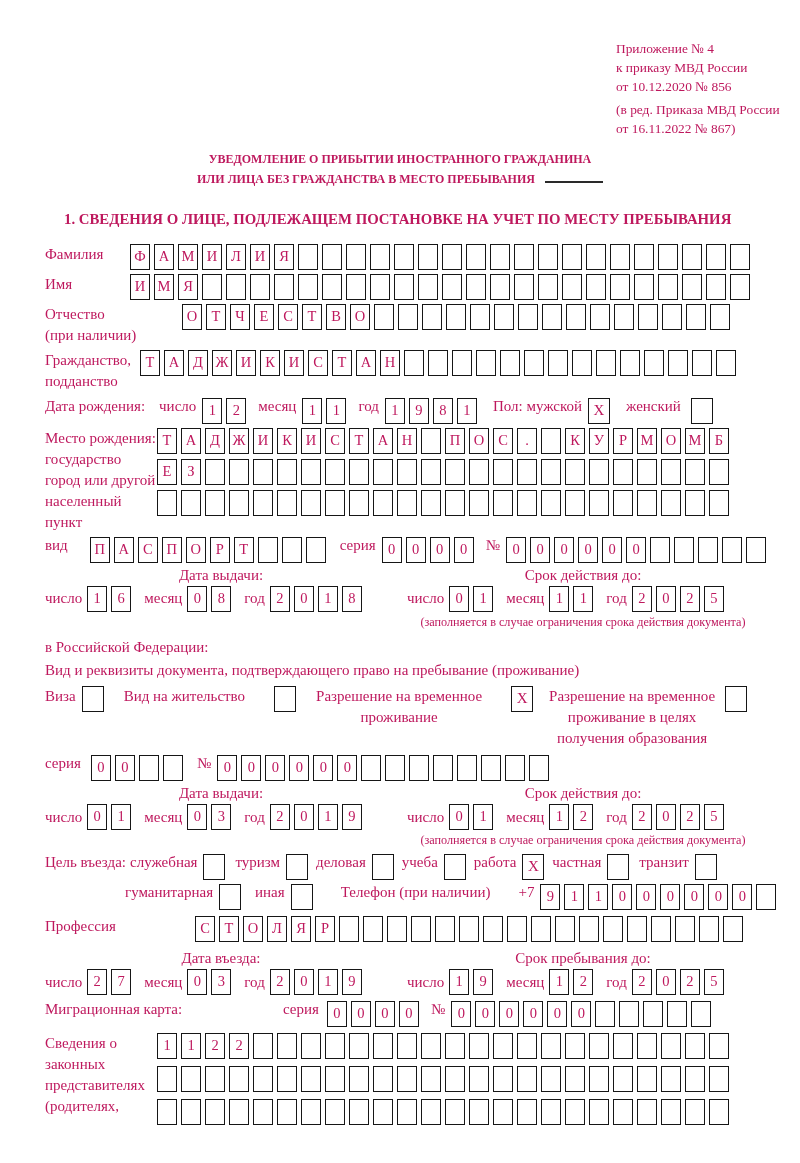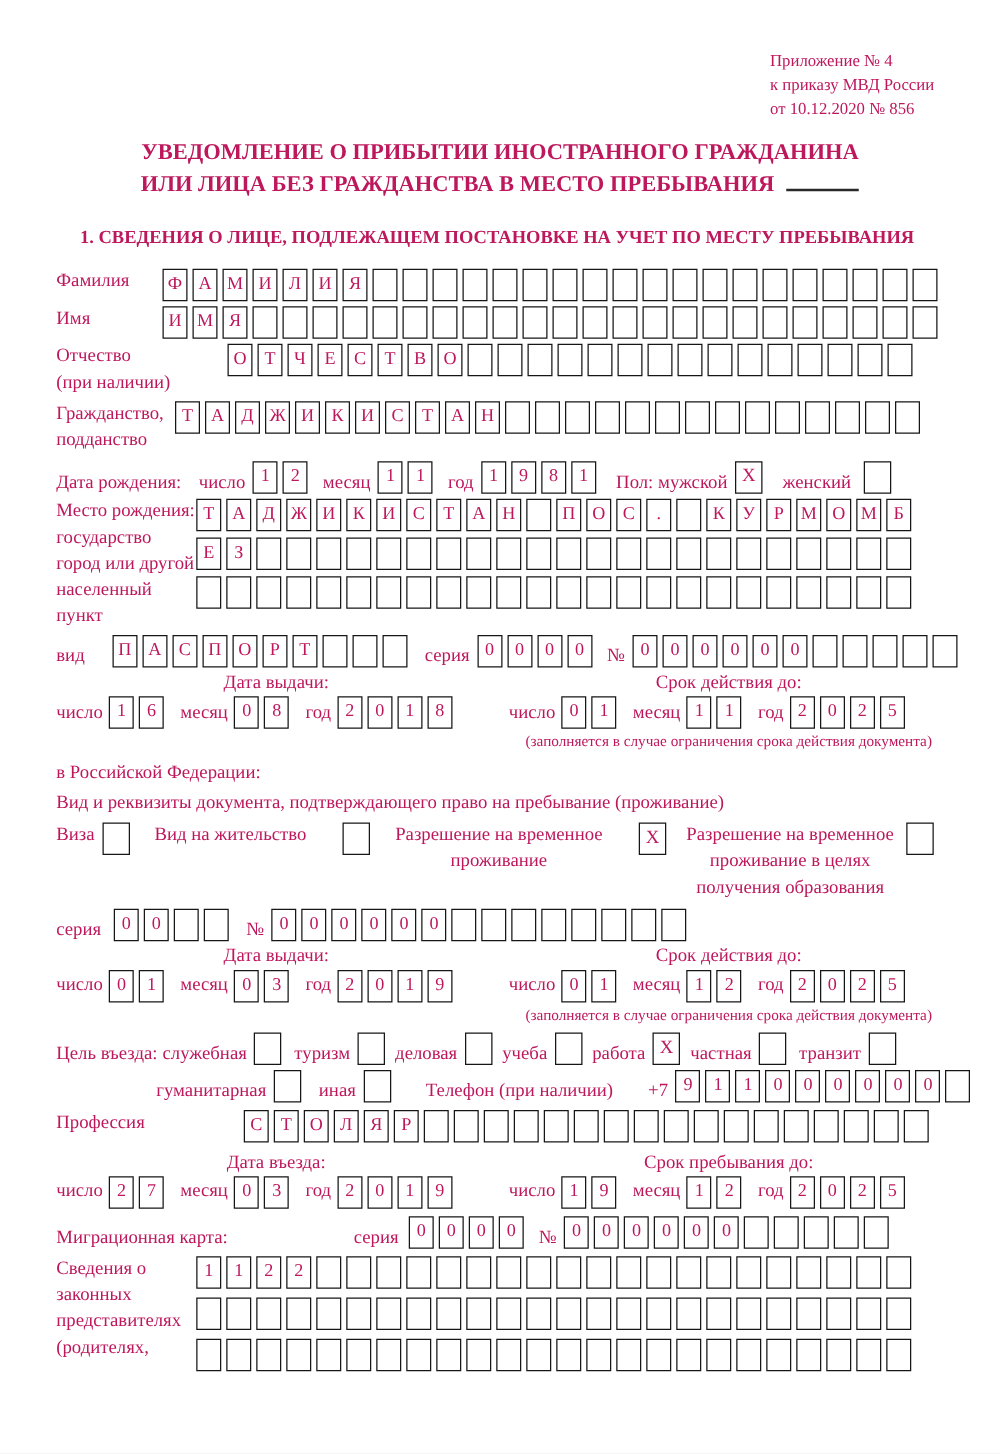--- a/index.html
+++ b/index.html
@@ -4,21 +4,21 @@
 <style>
   html,body{margin:0;padding:0;background:#e8e8e8;}
   .page{
     width:800px;height:1163px;background:#ffffff;color:#be185d;
     font-family:"Liberation Serif","DejaVu Serif",serif;
     font-size:15px;position:relative;overflow:hidden;margin:0 auto;
   }
   .annex{padding-top:40px;margin-left:616px;font-size:13.4px;line-height:1.4;}
   .annex-note{margin-top:5px;}
   .forma{margin:16px 38px 0 0;text-align:right;font-weight:bold;font-size:15px;letter-spacing:.5px;}
-  .title{margin-top:12px;text-align:center;font-weight:bold;font-size:18px;line-height:1.45;}
+  .title{margin-top:12px;text-align:center;font-weight:bold;font-size:12px;line-height:1.45;}
   .blank-line{display:inline-block;width:58px;border-bottom:2px solid #2a2a2a;height:13px;margin-left:10px;}
   .section1{margin:22px 20px 0 64px;font-weight:bold;font-size:14.8px;}
   .formarea{margin-top:16px;}
 
   .frow{display:flex;align-items:flex-start;margin:0 0 4px 45px;}
   .lbl{line-height:21px;flex-shrink:0;}
   .lw85{width:85px;}
   .lw95{width:95px;}
   .lw112{width:112px;}
   .lw137{width:137px;}
@@ -28,21 +28,21 @@
     box-sizing:border-box;display:inline-block;flex-shrink:0;
     width:20px;height:26px;margin-right:4px;border:1.6px solid #161616;
     text-align:center;line-height:23px;font-size:14.5px;
   }
   .cellrow{margin-bottom:5px;}
   .cbox{
     box-sizing:border-box;display:inline-block;flex-shrink:0;
     width:22px;height:26px;border:1.6px solid #161616;
     text-align:center;line-height:23px;font-size:15px;
   }
-  .inline-row{display:flex;align-items:flex-end;margin:2px 0 4px 45px;white-space:nowrap;}
+  .inline-row{display:flex;align-items:flex-start;margin:2px 0 4px 45px;white-space:nowrap;}
   .inline-row .t{margin-right:6px;}
   .ml8{margin-left:8px;} .ml10{margin-left:10px;} .ml12{margin-left:12px;}
   .ml14{margin-left:14px;} .ml16{margin-left:16px;} .ml20{margin-left:20px;gap:19px;} .ml28{margin-left:28px;}
   .center-b{text-align:center;font-weight:bold;margin:3px 0 4px 0;font-size:14.8px;}
 
   .datepair{display:flex;margin:4px 0 2px 45px;}
   .dg{width:352px;}
   .dg2{margin-left:10px;}
   .dg-head{text-align:center;margin-bottom:2px;}
   .dg-row{display:flex;align-items:center;white-space:nowrap;}
@@ -59,20 +59,24 @@
 </style>
 </head>
 <body>
 
 <div class="page">
 
   <div class="annex">
     <div>Приложение № 4</div>
     <div>к приказу МВД России</div>
     <div>от 10.12.2020 № 856</div>
+    <div class="annex-note">
+      <div>(в ред. Приказа МВД России</div>
+      <div>от 16.11.2022 № 867)</div>
+    </div>
   </div>
 
 
   <div class="title">
     <div>УВЕДОМЛЕНИЕ О ПРИБЫТИИ ИНОСТРАННОГО ГРАЖДАНИНА</div>
     <div>
       <span>ИЛИ ЛИЦА БЕЗ ГРАЖДАНСТВА В МЕСТО ПРЕБЫВАНИЯ</span><span class="blank-line"></span>
     </div>
   </div>
 

